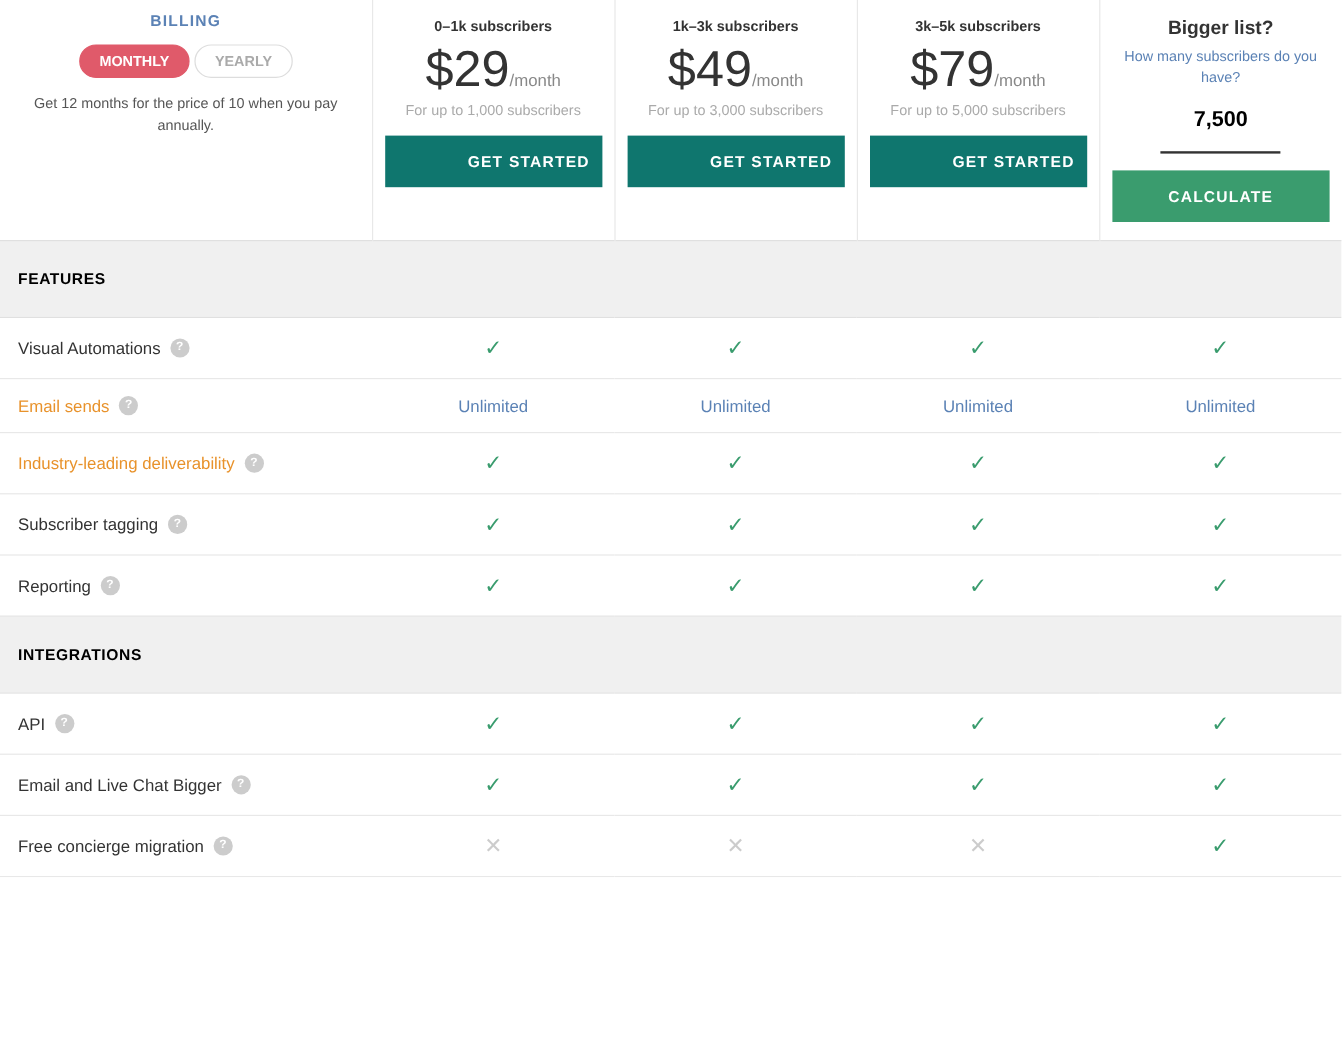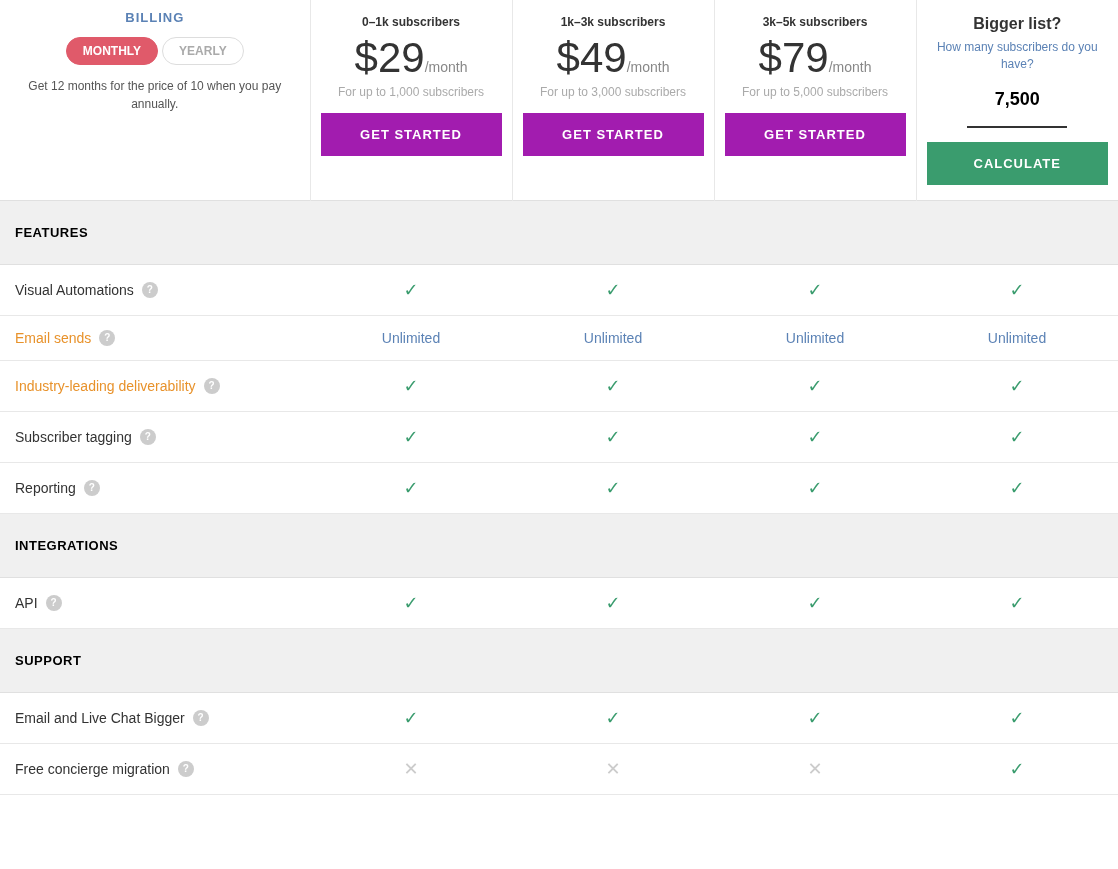--- a/index.html
+++ b/index.html
@@ -23,21 +23,21 @@
     .plan-name { font-size: 12px; font-weight: 600; color: #333; margin-bottom: 8px; }
     .plan-price { font-size: 42px; font-weight: 300; color: #333; line-height: 1; }
     .plan-period { font-size: 14px; color: #888; }
     .plan-subtext { font-size: 12px; color: #aaa; margin-top: 6px; margin-bottom: 14px; }
 
     .bigger-header { text-align: center; padding: 15px 10px; vertical-align: top; border-left: 1px solid #e8e8e8; width: 202px; }
     .bigger-title { font-size: 16px; font-weight: 600; color: #333; margin-bottom: 6px; }
     .bigger-subtitle { font-size: 12px; color: #5b82b5; margin-bottom: 12px; line-height: 1.4; }
     .subscriber-input { width: 100px; text-align: center; font-size: 18px; font-weight: 700; border: none; border-bottom: 2px solid #333; margin-bottom: 12px; padding: 4px; outline: none; }
 
-    .get-started-btn { background: #a21caf; color: #fff; border: none; padding: 14px 10px; width: 100%; font-size: 13px; font-weight: 700; letter-spacing: 1px; cursor: pointer; text-transform: uppercase; }
+    .get-started-btn { background: #0f766e; color: #fff; border: none; padding: 14px 10px; width: 100%; font-size: 13px; font-weight: 700; letter-spacing: 1px; cursor: pointer; text-transform: uppercase; text-align: right; }
     .calculate-btn { background: #3a9c6e; color: #fff; border: none; padding: 14px 10px; width: 100%; font-size: 13px; font-weight: 700; letter-spacing: 1px; cursor: pointer; text-transform: uppercase; }
 
     
     .section-row td { background: #f0f0f0; font-weight: 700; font-size: 13px; color: #000000; padding: 24px 15px; border-top: 1px solid #e0e0e0; border-bottom: 1px solid #e0e0e0; letter-spacing: 0.5px; }
 
     
     .feature-row td { border-bottom: 1px solid #e8e8e8; padding: 14px 10px; text-align: center; vertical-align: middle; }
     .feature-row td:first-child { text-align: left; padding-left: 15px; }
     .feature-label { display: flex; align-items: center; gap: 8px; }
     .feature-text { font-size: 14px; color: #333; }
@@ -182,23 +182,20 @@
         <div class="feature-label">
           <span class="feature-text ">API</span>
           <span class="info-icon">?</span>
         </div>
       </td>
       <td><span class="check">✓</span></td>
       <td><span class="check">✓</span></td>
       <td><span class="check">✓</span></td>
       <td><span class="check">✓</span></td>
     </tr>
-        <tr class="section-row">
-          <td colspan="5">SUPPORT</td>
-        </tr>
         <tr class="feature-row">
       <td>
         <div class="feature-label">
           <span class="feature-text ">Email and Live Chat Bigger</span>
           <span class="info-icon">?</span>
         </div>
       </td>
       <td><span class="check">✓</span></td>
       <td><span class="check">✓</span></td>
       <td><span class="check">✓</span></td>

